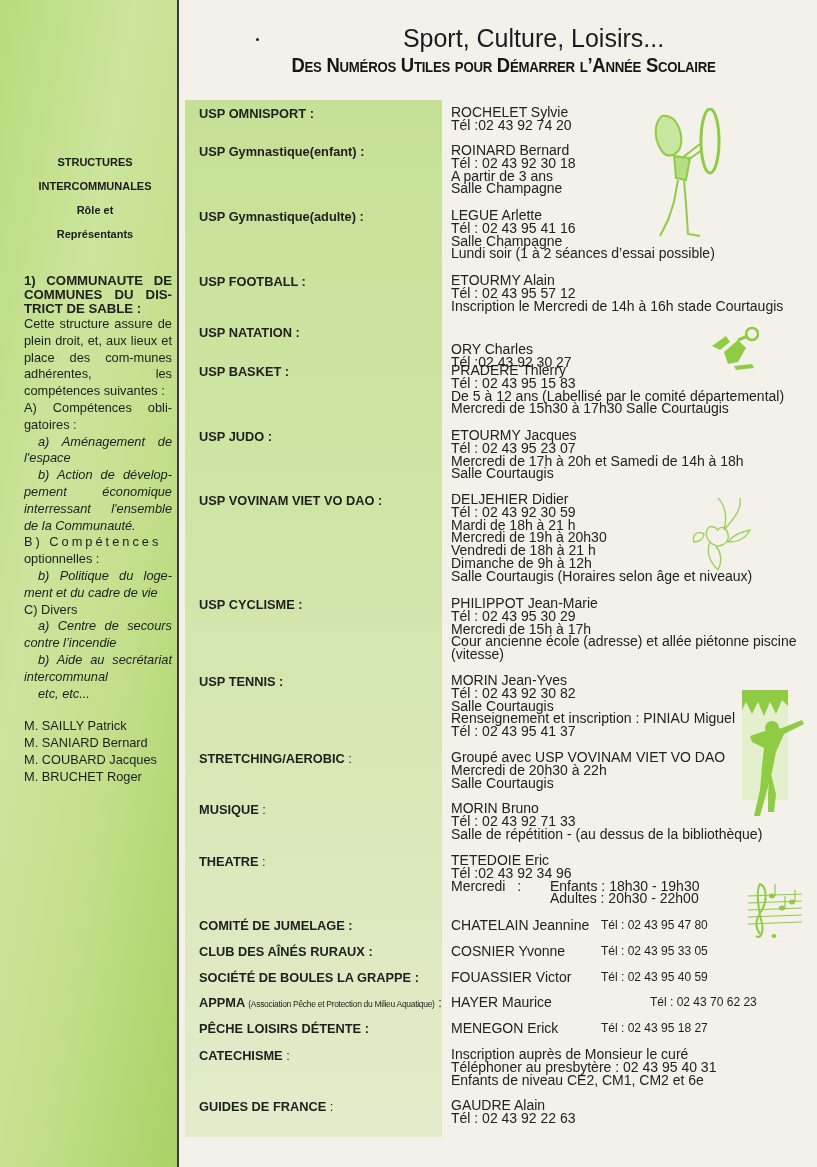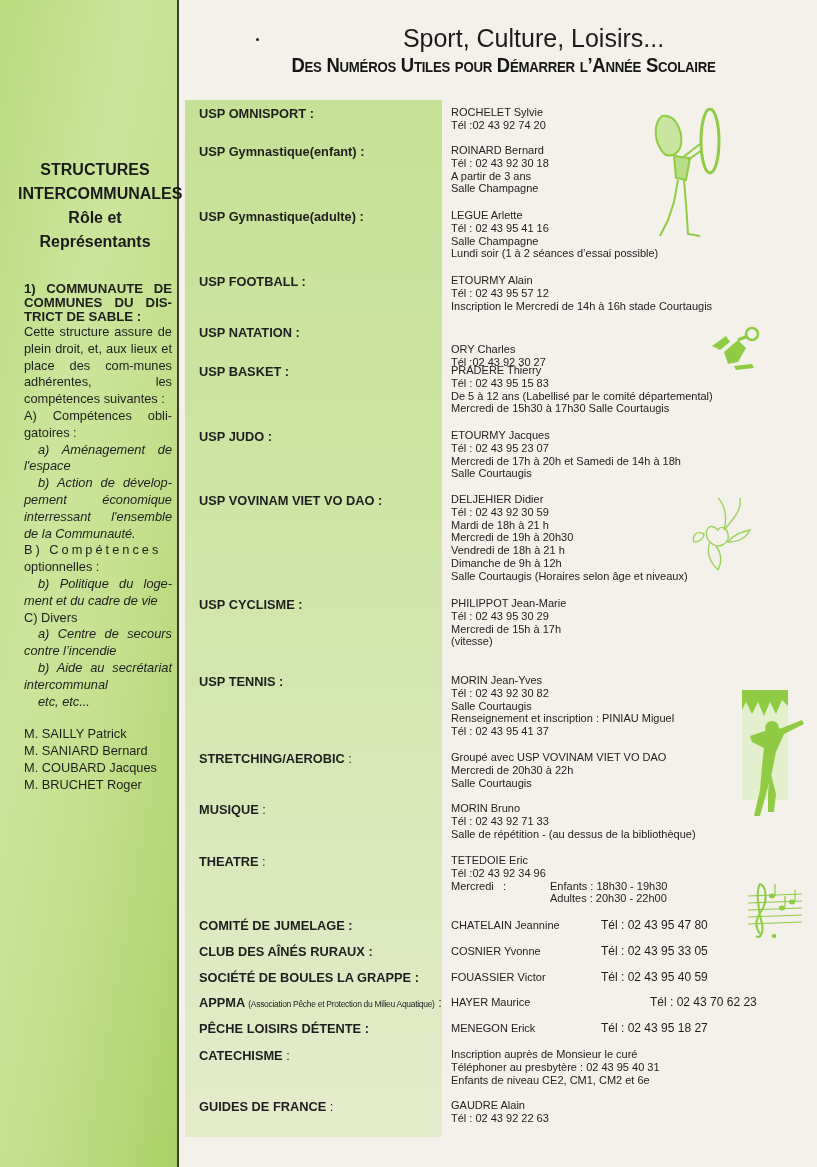--- a/index.html
+++ b/index.html
@@ -11,22 +11,22 @@
   }
   
   .sidebar {
     position:absolute; left:0; top:0; width:179px; height:1167px;
     background: linear-gradient(100deg, #b8db7c 0%, #cbe59c 35%, #c4e08d 60%, #a9d266 100%);
     border-right:2px solid #3c3c34;
     box-sizing:border-box;
   }
   .sidebar-inner { position:absolute; left:24px; top:150px; width:148px; }
   .sb-title {
-    text-align:center; font-weight:bold; font-size:16px; line-height:24px;
-    color:#1a1a1a; margin-left:-6px;margin-top:8px;
+    text-align:center; font-weight:bold; font-size:11px; line-height:24px;
+    color:#1a1a1a; margin-left:-6px;
   }
   .sb-section-head {
     margin-top:28px; font-weight:bold; font-size:13.2px; line-height:14px;
     text-align:justify; text-align-last:left;
   }
   .sb-text { font-size:12.8px; line-height:16.8px; }
   .sb-text .just { text-align:justify; text-align-last:left; }
   .sb-text .indf { text-indent:14px; text-align:justify; text-align-last:left;font-style:italic; }
   .sb-spaced { letter-spacing:3px; }
   .sb-reps { margin-top:16px; font-size:12.8px; line-height:16.8px; }
@@ -48,21 +48,21 @@
     background: linear-gradient(180deg, #c5e196 0%, #cfe5a6 40%, #dbe9bd 75%, #e4ebcb 100%);
   }
   .entries { position:absolute; left:0; top:0; width:817px; height:1167px; }
   .lbl {
     position:absolute; left:199px; font-weight:bold; font-size:12.8px; line-height:15px;
     color:#1e1e1e; white-space:nowrap;
   }
   .lbl .small { font-weight:normal; font-size:8.5px; letter-spacing:-0.3px; }
   .lbl .reg { font-weight:normal; }
   .val {
-    position:absolute; left:451px; font-size:11px; line-height:12.8px;
+    position:absolute; left:451px; font-size:14px; line-height:12.8px;
     color:#222; white-space:nowrap;
   }
   .val .ln { display:block; }
   .tel2 { position:absolute; left:601px; font-size:12px; line-height:13px; white-space:nowrap; }
   .tel2.far { left:650px; }
   .th-row { display:block; }
   .th-row .k { display:inline-block; width:64px; }
   .th-row .pad { display:inline-block; width:99px; }
 
   
@@ -172,20 +172,21 @@
     <span class="ln">Vendredi de 18h à 21 h</span>
     <span class="ln">Dimanche de 9h à 12h</span>
     <span class="ln">Salle Courtaugis (Horaires selon âge et niveaux)</span>
   </div>
 
   <div class="lbl" style="top:597px">USP CYCLISME :</div>
   <div class="val" style="top:597px">
     <span class="ln">PHILIPPOT Jean-Marie</span>
     <span class="ln">Tél : 02 43 95 30 29</span>
     <span class="ln">Mercredi de 15h à 17h</span>
+    <span class="ln">Cour ancienne école (adresse) et allée piétonne piscine</span>
     <span class="ln">(vitesse)</span>
   </div>
 
   <div class="lbl" style="top:674px">USP TENNIS :</div>
   <div class="val" style="top:674px">
     <span class="ln">MORIN Jean-Yves</span>
     <span class="ln">Tél : 02 43 92 30 82</span>
     <span class="ln">Salle Courtaugis</span>
     <span class="ln">Renseignement et inscription : PINIAU Miguel</span>
     <span class="ln">Tél : 02 43 95 41 37</span>

